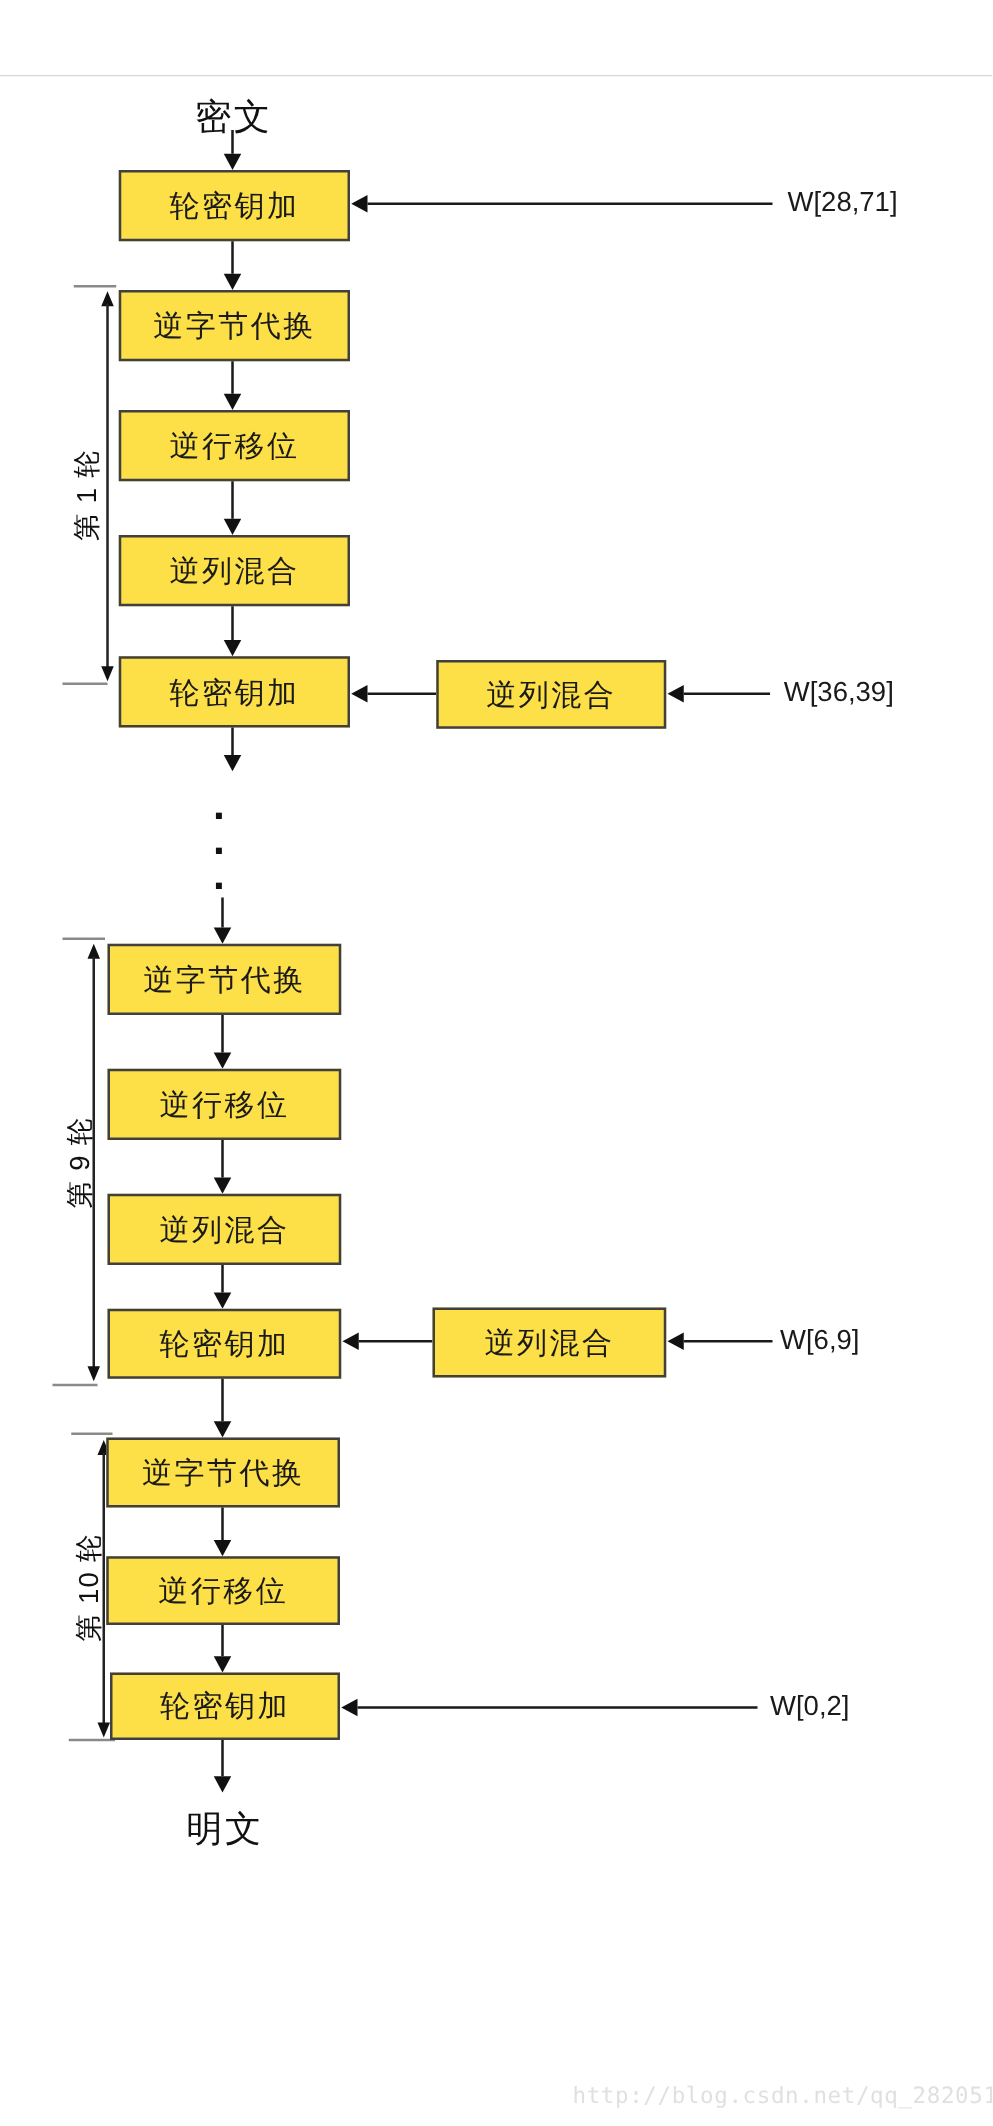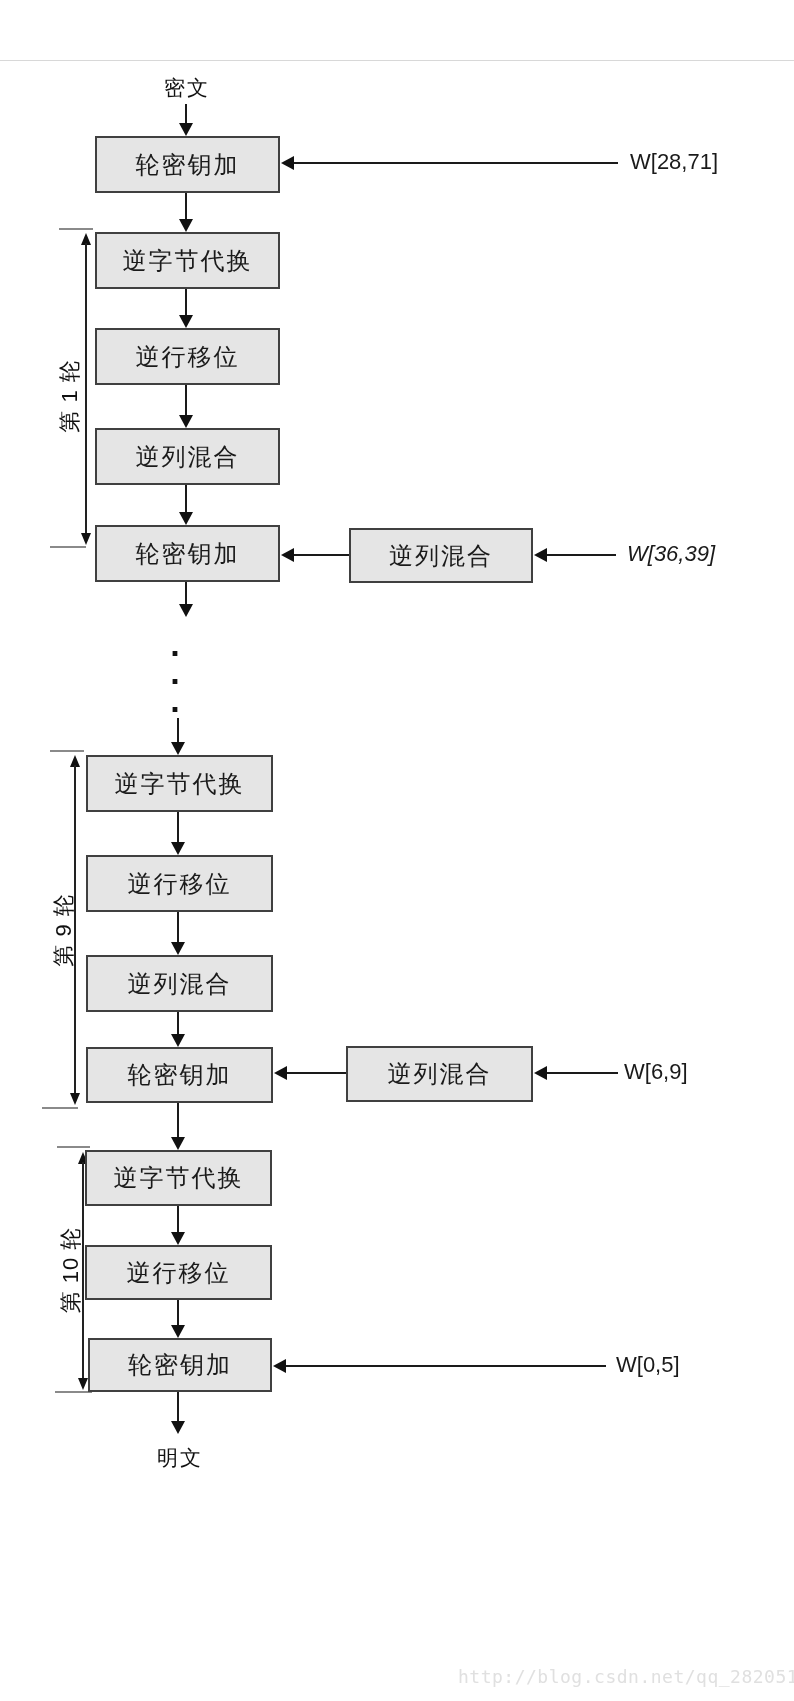--- a/index.html
+++ b/index.html
@@ -3,25 +3,25 @@
 <meta charset="utf-8">
 <style>
   html,body { margin:0; padding:0; background:#ffffff; }
   .canvas {
     position:relative; width:794px; height:1701px; background:#ffffff;
     font-family:"Liberation Sans","DejaVu Sans",sans-serif; color:#111;
     overflow:hidden;
   }
   .top-rule { position:absolute; left:0; top:60px; width:794px; height:1px; background:#d8d8d8; }
   .box {
-    position:absolute; box-sizing:border-box; border:2px solid #404040; background:#e5e5e5;
+    position:absolute; box-sizing:border-box; border:2px solid #404040; background:#fde047;
     display:flex; align-items:center; justify-content:center;
     font-size:24px; letter-spacing:2px; color:#1a1a1a;
   }
-  .io-label { position:absolute; font-size:21px; letter-spacing:2px; text-align:center; color:#111; }
+  .io-label { position:absolute; font-size:29px; letter-spacing:2px; text-align:center; color:#111; }
   .key-label { position:absolute; font-size:22px; color:#1a1a1a; white-space:nowrap; }
   .vline { position:absolute; width:2px; background:#1a1a1a; }
   .hline { position:absolute; height:2px; background:#1a1a1a; }
   .bline { position:absolute; width:2px; background:#222; }
   .tick  { position:absolute; height:2px; background:#8a8a8a; }
   .head-down { position:absolute; width:0; height:0;
     border-left:7px solid transparent; border-right:7px solid transparent; border-top:13px solid #111; }
   .head-left { position:absolute; width:0; height:0;
     border-top:7px solid transparent; border-bottom:7px solid transparent; border-right:13px solid #111; }
   .bhead-up { position:absolute; width:0; height:0;
@@ -88,21 +88,21 @@
     <span>轮密钥加</span>
   </div>
 
   <div class="head-left" style="left:281px; top:548px;"></div>
   <div class="hline" style="left:294px; top:554px; width:55px;"></div>
   <div class="box" style="left:349px; top:528px; width:184px; height:55px;">
     <span>逆列混合</span>
   </div>
   <div class="head-left" style="left:534px; top:548px;"></div>
   <div class="hline" style="left:547px; top:554px; width:69px;"></div>
-  <div class="key-label" style="left:627px; top:541px;font-style:italic;">W[36,39]</div>
+  <div class="key-label" style="left:627px; top:541px;">W[36,39]</div>
 
   <div class="vline" style="left:185px; top:582px; height:22px;"></div>
   <div class="head-down" style="left:179px; top:604px;"></div>
   <div class="dot" style="left:168px; top:638px;">·</div>
   <div class="dot" style="left:168px; top:666px;">·</div>
   <div class="dot" style="left:168px; top:694px;">·</div>
   <div class="vline" style="left:177px; top:718px; height:24px;"></div>
   <div class="head-down" style="left:171px; top:742px;"></div>
 
   <div class="tick" style="left:50px; top:750px; width:34px;"></div>
@@ -163,21 +163,21 @@
     <span>逆行移位</span>
   </div>
   <div class="vline" style="left:177px; top:1300px; height:25px;"></div>
   <div class="head-down" style="left:171px; top:1325px;"></div>
 
   <div class="box" style="left:88px; top:1338px; width:184px; height:54px;">
     <span>轮密钥加</span>
   </div>
   <div class="head-left" style="left:273px; top:1359px;"></div>
   <div class="hline" style="left:286px; top:1365px; width:320px;"></div>
-  <div class="key-label" style="left:616px; top:1352px;">W[0,5]</div>
+  <div class="key-label" style="left:616px; top:1352px;">W[0,2]</div>
 
   <div class="vline" style="left:177px; top:1392px; height:29px;"></div>
   <div class="head-down" style="left:171px; top:1421px;"></div>
   <div class="io-label" style="left:118px; top:1444px; width:124px;">明文</div>
 
   <div class="watermark">http://blog.csdn.net/qq_28205153</div>
 
 </div>
 
 </body></html>

